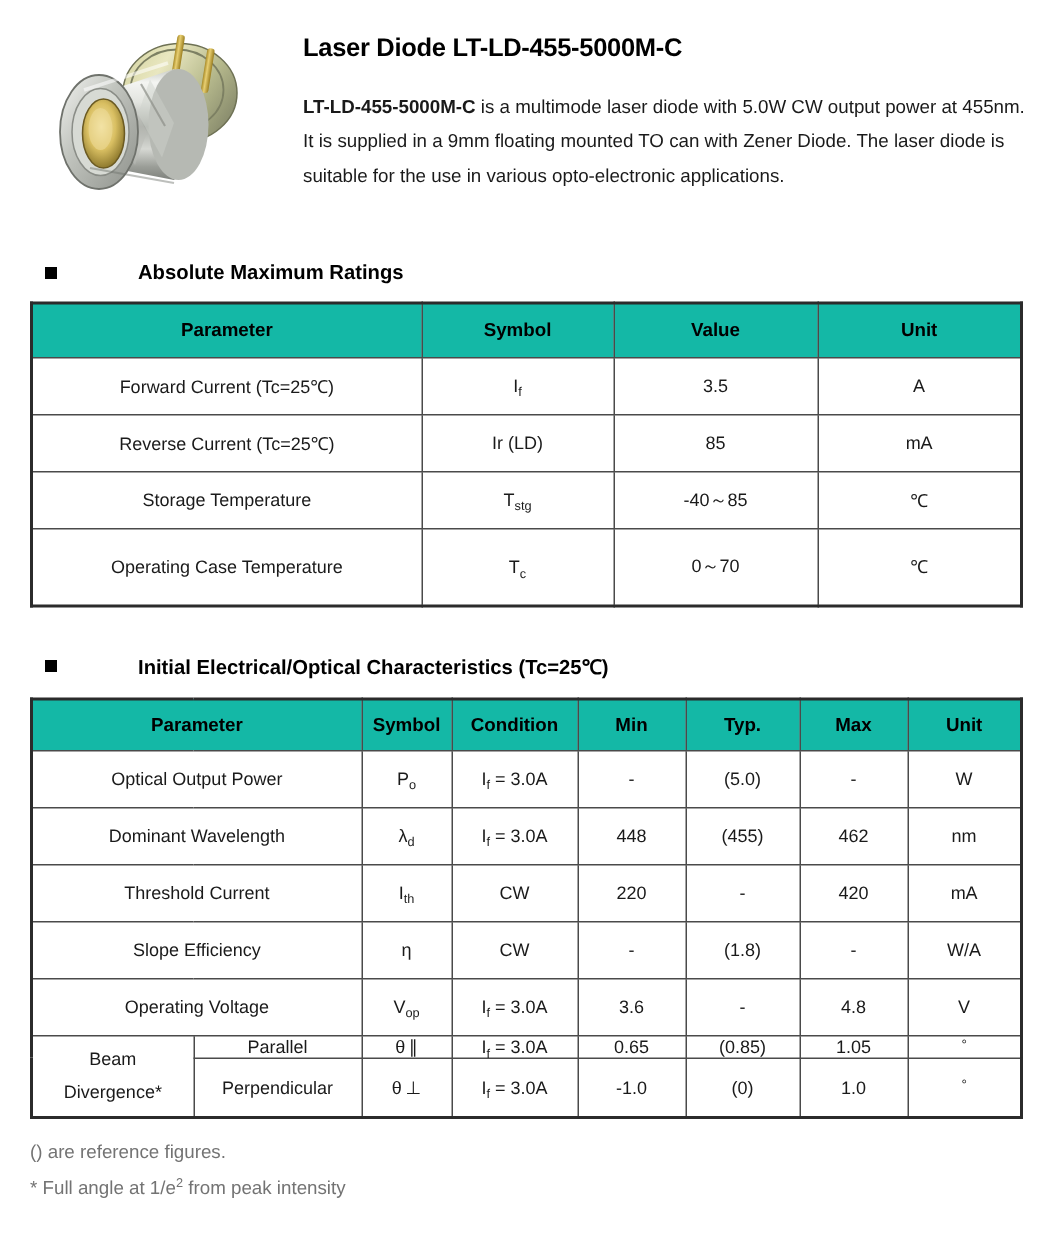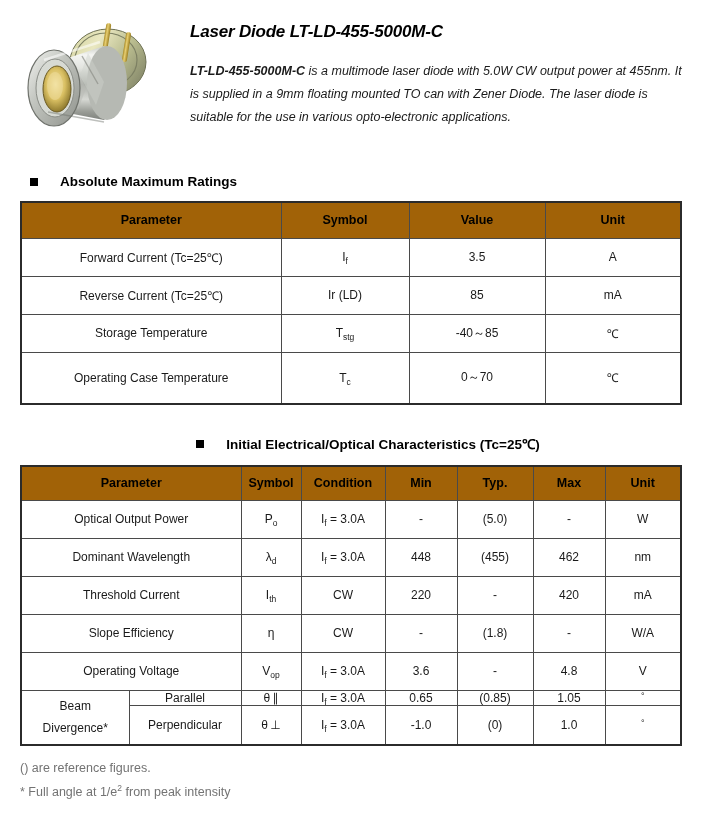--- a/index.html
+++ b/index.html
@@ -11,23 +11,22 @@
     width: 706px; height: 831px;
     font-family: "Liberation Sans", sans-serif;
     color: #1a1a1a;
     overflow: hidden;
     position: relative;
   }
 
   
   .product-header {
     display: flex;
-    padding: 10px 14px 0 12px;
+    padding: 10px 14px 0 24px;
     height: 160px;
-    font-style: italic;
   }
   .product-photo-wrap {
     width: 172px;
     flex: 0 0 172px;
     padding-top: 6px;
   }
   .product-photo {
     width: 152px;
     height: 128px;
     position: relative;
@@ -53,20 +52,21 @@
   .product-desc .pn { font-weight: bold; }
 
   
   .section-heading {
     display: flex;
     align-items: center;
     margin: 0 0 0 30px;
     font-size: 13.5px;
     font-weight: bold;
     color: #000;
+    gap: 32px;
   }
   .bullet-square {
     width: 8px; height: 8px;
     background: #000;
     display: inline-block;
     margin-right: 22px;
     flex: 0 0 8px;
   }
 
   
@@ -79,21 +79,21 @@
   .spec-table td, .spec-table th {
     border: 1px solid #4a4a4a;
     text-align: center;
     vertical-align: middle;
     font-size: 12px;
     color: #1a1a1a;
     font-weight: normal;
     padding: 0 2px;
   }
   .spec-table thead th {
-    background: #a16207;
+    background: #14b8a6;
     font-weight: bold;
     font-size: 12.5px;
     color: #000;
   }
   .spec-table {
     border: 2px solid #2b2b2b;
   }
 
   sub { font-size: 8.5px; vertical-align: baseline; position: relative; top: 3px; }
   sup { font-size: 8.5px; vertical-align: baseline; position: relative; top: -5px; }
@@ -225,21 +225,21 @@
     </tr>
     <tr>
       <td style="height:52px">Operating Case Temperature</td>
       <td><span>T</span><sub>c</sub></td>
       <td>0～70</td>
       <td>℃</td>
     </tr>
   </tbody>
 </table>
 
-<div class="section-heading" style="margin-top:30px;justify-content:center;">
+<div class="section-heading" style="margin-top:30px;">
   <span class="bullet-square"></span>
   <span>Initial Electrical/Optical Characteristics (Tc=25℃)</span>
 </div>
 
 <table class="spec-table" style="width:660px; margin-top:12px;">
   <colgroup>
     <col style="width:108px">
       <col style="width:112px">
       <col style="width:60px">
     <col style="width:84px">

